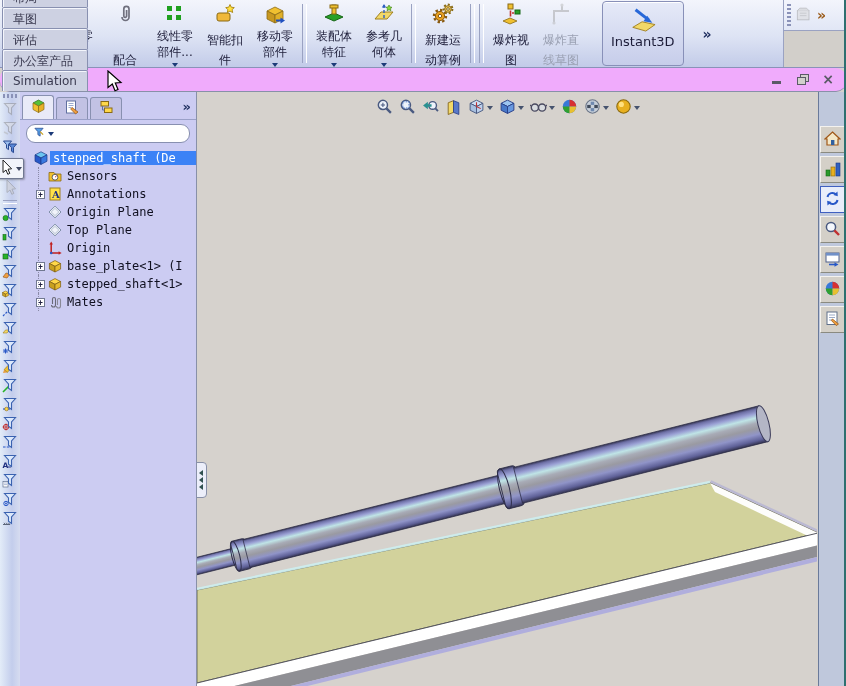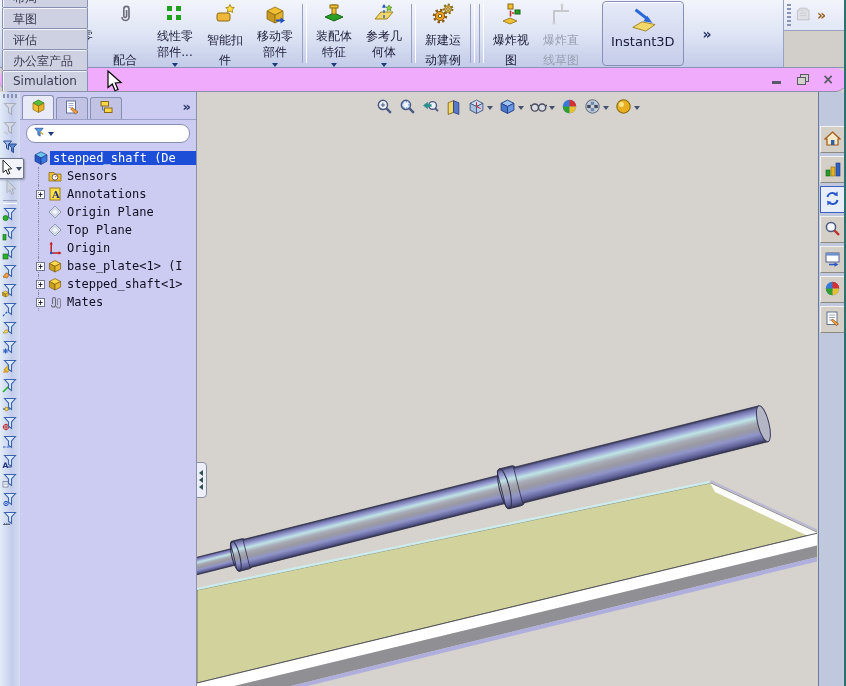--- a/index.html
+++ b/index.html
@@ -74,21 +74,21 @@
   #tree{flex:1;overflow:hidden;padding-top:2px;font-family:"DejaVu Sans Mono","Liberation Mono",monospace;color:#101020;}
   .trow{display:flex;align-items:center;height:18px;white-space:nowrap;cursor:default;position:relative;}
   .trow .exp{width:9px;height:9px;box-sizing:border-box;border:1px solid #707890;background:#fff;
     font:bold 8px/7px "DejaVu Sans Mono",monospace;text-align:center;color:#202040;margin:0 3px 0 2px;flex:none;}
   .trow .spc{width:14px;flex:none;}
   .trow.child{padding-left:14px;}
   .trow.child::before{content:"";position:absolute;left:18px;top:0;bottom:0;border-left:1px dotted #8a8aa8;}
   .trow .ic{width:16px;height:14px;flex:none;display:flex;align-items:center;z-index:1;background:transparent;}
   .trow .ic svg{width:14px;height:14px;}
   .trow .tl{padding:0 3px;font-size:12px;}
-  .trow.sel .tl{background:#1d4ed8;color:#fff;flex:1;}
+  .trow.sel .tl{background:#3b82f6;color:#fff;flex:1;}
 
   
   #viewport{flex:1;position:relative;background:#d6d2cd;overflow:hidden;}
   #scene{position:absolute;left:0;top:0;}
   #headsup{position:absolute;left:178px;top:5px;display:flex;align-items:center;gap:4px;z-index:4;}
   .hbtn{display:flex;align-items:center;padding:1px;cursor:default;}
   .hbtn svg{width:17px;height:17px;}
   .hbtn .dd{width:0;height:0;border-left:3px solid transparent;border-right:3px solid transparent;border-top:4px solid #46536e;margin-left:2px;}
   #splitter{position:absolute;left:-2px;top:370px;width:10px;height:34px;background:#eceefa;border:1px solid #8890a8;
     border-radius:0 4px 4px 0;display:flex;flex-direction:column;align-items:center;justify-content:center;gap:1px;cursor:pointer;z-index:6;}

